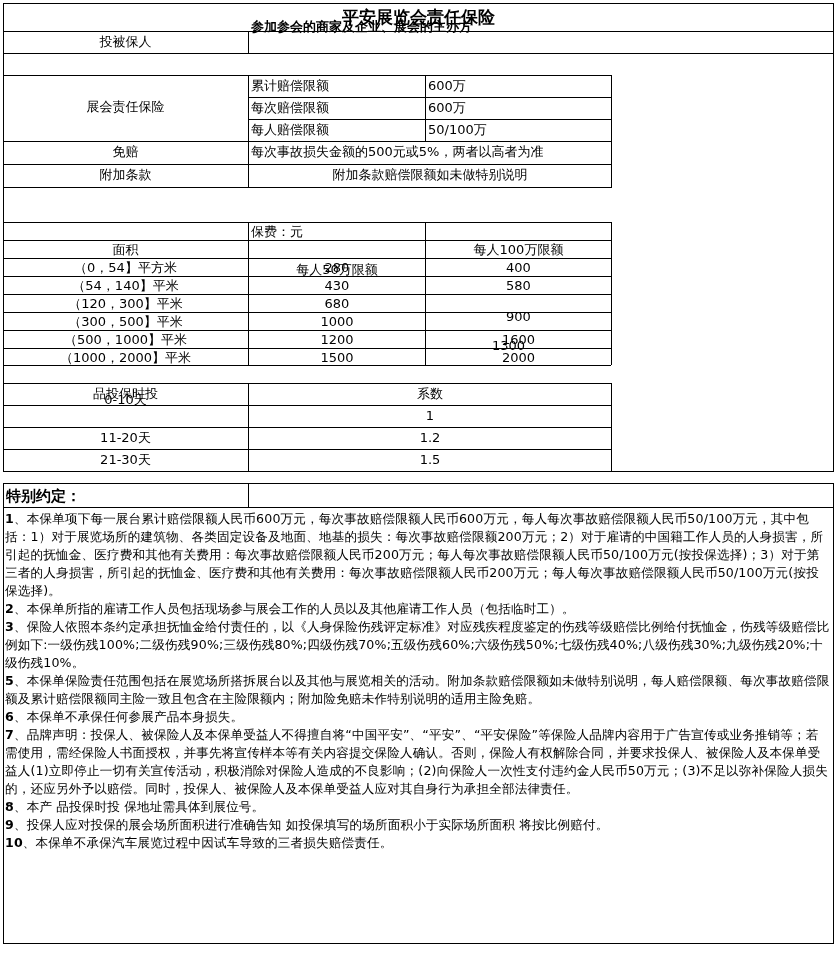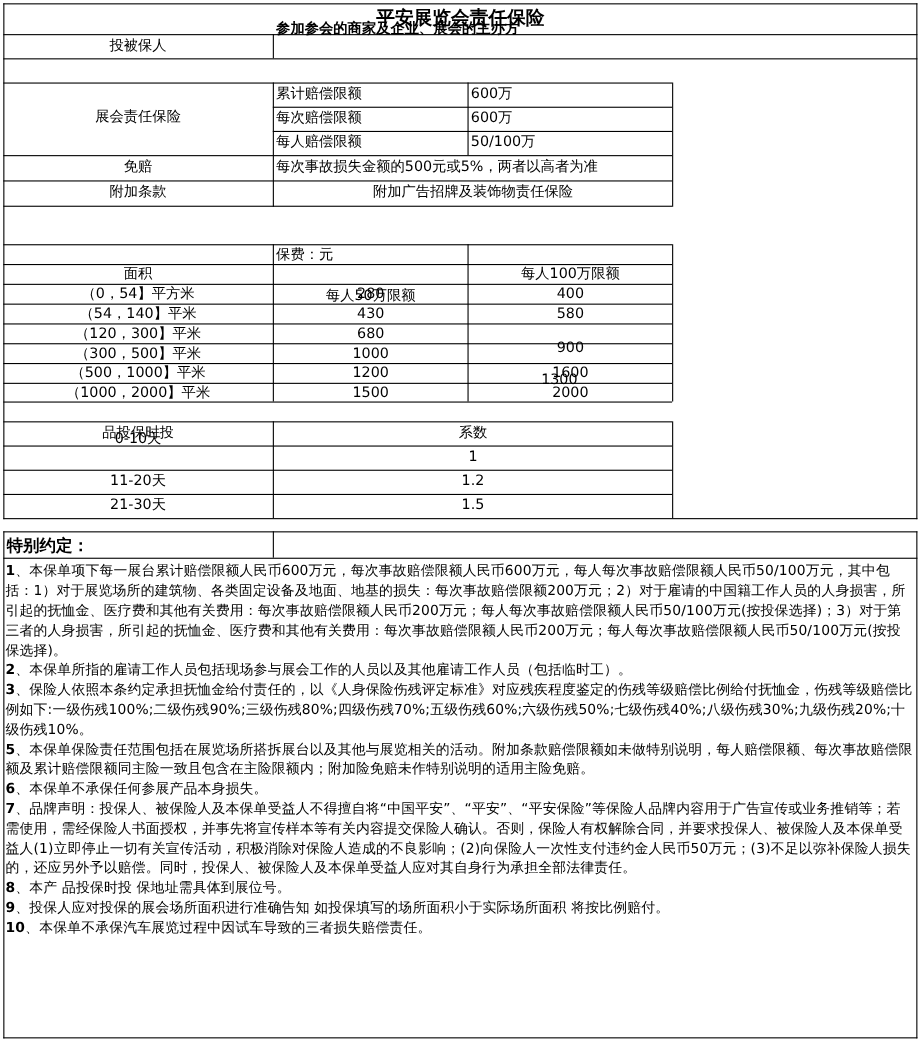--- a/index.html
+++ b/index.html
@@ -56,21 +56,21 @@
 
   <div class="cell l" style="left:249px;top:121px;width:176px;height:20px;">每人赔偿限额</div>
   <div class="cell l" style="left:426px;top:121px;width:185px;height:20px;">50/100万</div>
   <div class="hl" style="left:3px;top:141px;width:608px;"></div>
 
   <div class="cell c" style="left:3px;top:143px;width:245px;height:20px;">免赔</div>
   <div class="cell l" style="left:249px;top:143px;width:362px;height:20px;">每次事故损失金额的500元或5%，两者以高者为准</div>
   <div class="hl" style="left:3px;top:164px;width:608px;"></div>
 
   <div class="cell c" style="left:3px;top:166px;width:245px;height:20px;">附加条款</div>
-  <div class="cell c" style="left:249px;top:166px;width:362px;height:20px;">附加广告招牌及装饰物责任保险</div>
+  <div class="cell c" style="left:249px;top:166px;width:362px;height:20px;">附加条款赔偿限额如未做特别说明</div>
   <div class="hl" style="left:3px;top:187px;width:608px;"></div>
 
   <div class="hl" style="left:3px;top:222px;width:608px;"></div>
   <div class="vl" style="left:248px;top:222px;height:143px;"></div>
   <div class="vl" style="left:425px;top:222px;height:143px;"></div>
   <div class="vl" style="left:611px;top:222px;height:143px;"></div>
   <div class="cell l" style="left:249px;top:223px;width:176px;height:18px;">保费：元</div>
   <div class="hl" style="left:3px;top:240px;width:608px;"></div>
 
   <div class="cell c" style="left:3px;top:241px;width:245px;height:18px;">面积</div>

